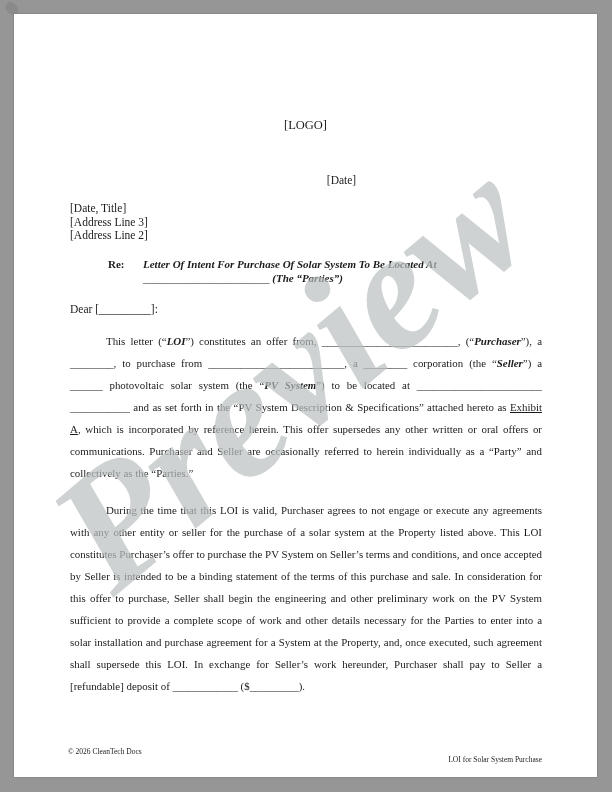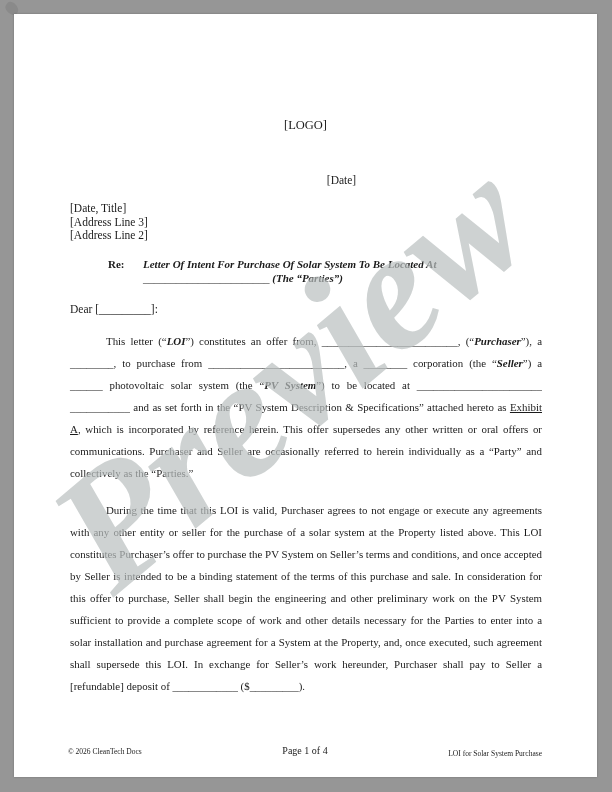--- a/index.html
+++ b/index.html
@@ -109,21 +109,21 @@
   .f-left {
     position: absolute; left: 0; top: 4px;
     font-size: 7.5px;
   }
   .f-center {
     position: absolute; left: 0; top: 2px; width: 100%;
     text-align: center;
     font-size: 10px;
   }
   .f-right {
-    position: absolute; right: 0; top: 6px;
+    position: absolute; right: 0; top: 12px;
     font-size: 7.5px;
     margin-left: 44px;
   }
 </style>
 </head>
 <body>
 
 <div class="frame">
   <div class="corner-smudge"></div>
 
@@ -151,18 +151,17 @@
 
     <div class="body-text">
       <p class="para"><span class="seg-plain">This letter (“</span><span class="seg-bi">LOI</span><span class="seg-plain">”) constitutes an offer from, _________________________, (“</span><span class="seg-bi">Purchaser</span><span class="seg-plain">”), a ________, to purchase from _________________________, a ________ corporation (the “</span><span class="seg-bi">Seller</span><span class="seg-plain">”) a ______ photovoltaic solar system (the “</span><span class="seg-bi">PV System</span><span class="seg-plain">”) to be located at _______________________ ___________ and as set forth in the “</span><span class="seg-b">PV System Description &amp; Specifications</span><span class="seg-plain">” attached hereto as </span><span class="seg-u">Exhibit A</span><span class="seg-plain">, which is incorporated by reference herein. This offer supersedes any other written or oral offers or communications. Purchaser and Seller are occasionally referred to herein individually as a “Party” and collectively as the “Parties.”</span></p>
       <p class="para"><span class="seg-plain">During the time that this LOI is valid, Purchaser agrees to not engage or execute any agreements with any other entity or seller for the purchase of a solar system at the Property listed above. This LOI constitutes Purchaser’s offer to purchase the PV System on Seller’s terms and conditions, and once accepted by Seller is intended to be a binding statement of the terms of this purchase and sale. In consideration for this offer to purchase, Seller shall begin the engineering and other preliminary work on the PV System sufficient to provide a complete scope of work and other details necessary for the Parties to enter into a solar installation and purchase agreement for a System at the Property, and, once executed, such agreement shall supersede this LOI. In exchange for Seller’s work hereunder, Purchaser shall pay to Seller a [refundable] deposit of ____________ ($_________).</span></p>
     </div>
 
     <div class="watermark">Preview</div>
 
     <div class="footer">
       <span class="f-left">© 2026 CleanTech Docs</span>
-      <span class="f-center">Page 1 of 4</span>
       <span class="f-right">LOI for Solar System Purchase</span>
     </div>
 
   </div>
 </div>
 
 </body></html>

